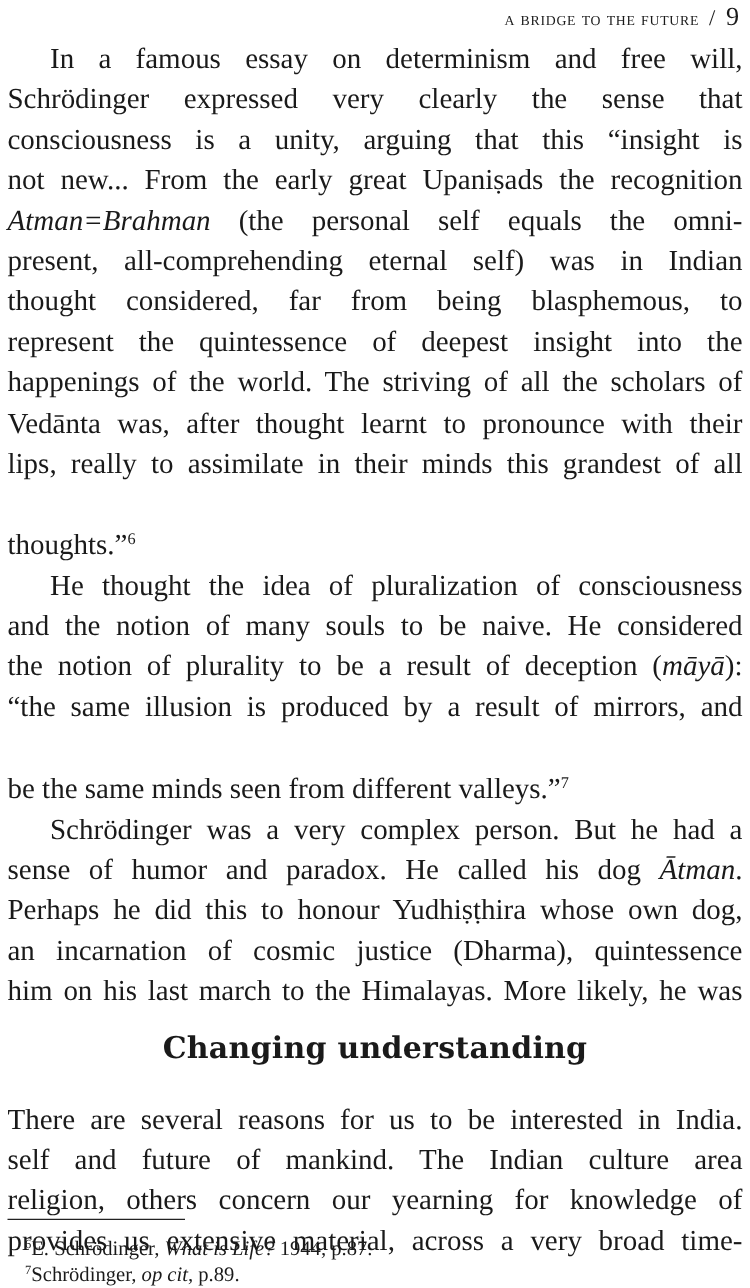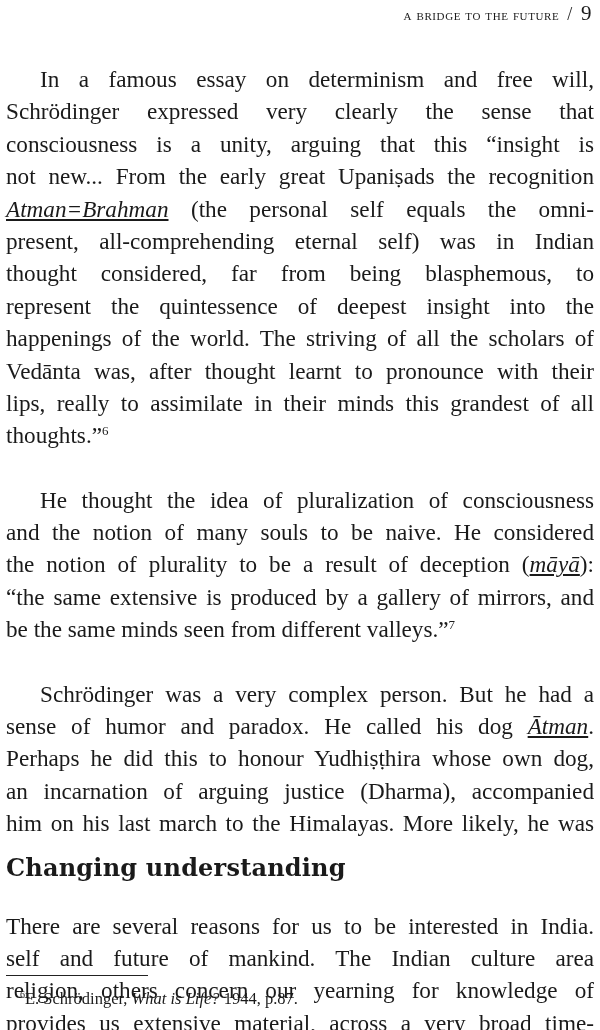--- a/index.html
+++ b/index.html
@@ -6,26 +6,26 @@
   body { width: 600px; height: 1030px; overflow: hidden; position: relative;
          font-family: "Liberation Serif", "DejaVu Serif", serif; color: #1a1a1a; }
   .running-head { position: absolute; top: 0; right: 8px; height: 26px; line-height: 26px;
                   font-size: 15px; letter-spacing: 0.6px; font-variant: small-caps; text-transform: lowercase; margin-left: 16px; }
   .running-head .title { font-variant: small-caps; }
   .running-head .sep { margin: 0 8px 0 8px; font-size: 18px; }
   .running-head .pnum { font-size: 21px; }
   .body { position: absolute; left: 6px; top: 31px; width: 588px; }
   .line { display: block; height: 32.4px; line-height: 32.4px; font-size: 23.2px;
           white-space: nowrap; text-align: justify; text-align-last: justify; overflow: visible; }
-  .line.last { text-align-last: left; }
-  .line.indent { padding-left: 34px; margin-top: 32px; }
-  .line i { font-style: italic; text-decoration: underline; }
+  .line.last { text-align-last: left; margin-top: 33px; }
+  .line.indent { padding-left: 34px; }
+  .line i { font-style: italic; }
   sup { font-size: 13px; vertical-align: 8px; line-height: 0; }
   .heading { display: block; font-weight: bold; font-size: 24px; height: 44px; line-height: 44px; margin-top: 6px;
-             font-family: "DejaVu Serif", "Liberation Serif", serif; letter-spacing: 0.2px; }
+             font-family: "DejaVu Serif", "Liberation Serif", serif; letter-spacing: 0.2px; text-align: center; }
   .fn-rule { position: absolute; left: 6px; top: 975px; width: 142px; height: 0; border-top: 1.4px solid #222; }
   .footnotes { position: absolute; left: 20px; top: 988px; font-size: 16.5px; line-height: 21px; }
   .footnotes sup { font-size: 10px; vertical-align: 6px; }
   .footnotes .fn { display: block; white-space: nowrap; }
 </style>
 </head>
 <body>
 
 <header class="running-head">
   <span class="title">A Bridge to the Future</span><span class="sep">/</span><span class="pnum">9</span>
@@ -45,40 +45,41 @@
     <span class="line">happenings of the world. The striving of all the scholars of</span>
     <span class="line">Vedānta was, after thought learnt to pronounce with their</span>
     <span class="line">lips, really to assimilate in their minds this grandest of all</span>
     <span class="line last"><span>thoughts.”</span><sup>6</sup></span>
   </section>
 
   <section>
     <span class="line indent">He thought the idea of pluralization of consciousness</span>
     <span class="line">and the notion of many souls to be naive. He considered</span>
     <span class="line"><span>the notion of plurality to be a result of deception (</span><i>māyā</i><span>):</span></span>
-    <span class="line">“the same extensive is produced by a gallery of mirrors, and</span>
+    <span class="line">“the same illusion is produced by a result of mirrors, and</span>
     <span class="line last"><span>be the same minds seen from different valleys.”</span><sup>7</sup></span>
   </section>
 
   <section>
     <span class="line indent">Schrödinger was a very complex person. But he had a</span>
     <span class="line"><span>sense of humor and paradox. He called his dog </span><i>Ātman</i><span>.</span></span>
     <span class="line">Perhaps he did this to honour Yudhiṣṭhira whose own dog,</span>
-    <span class="line">an incarnation of arguing justice (Dharma), accompanied</span>
+    <span class="line">an incarnation of cosmic justice (Dharma), quintessence</span>
     <span class="line">him on his last march to the Himalayas. More likely, he was</span>
   </section>
 
   <h2 class="heading">Changing understanding</h2>
 
   <section>
     <span class="line">There are several reasons for us to be interested in India.</span>
     <span class="line">self and future of mankind. The Indian culture area</span>
     <span class="line">religion, others concern our yearning for knowledge of</span>
     <span class="line">provides us extensive material, across a very broad time-</span>
 
   </section>
 </main>
 
 <div class="fn-rule"></div>
 
 <footer class="footnotes">
   <span class="fn"><sup>6</sup><span>E. Schrödinger, </span><i>What is Life?</i><span> 1944, p.87.</span></span>
+  <span class="fn"><sup>7</sup><span>Schrödinger, </span><i>op cit</i><span>, p.89.</span></span>
 </footer>
 
 </body></html>

